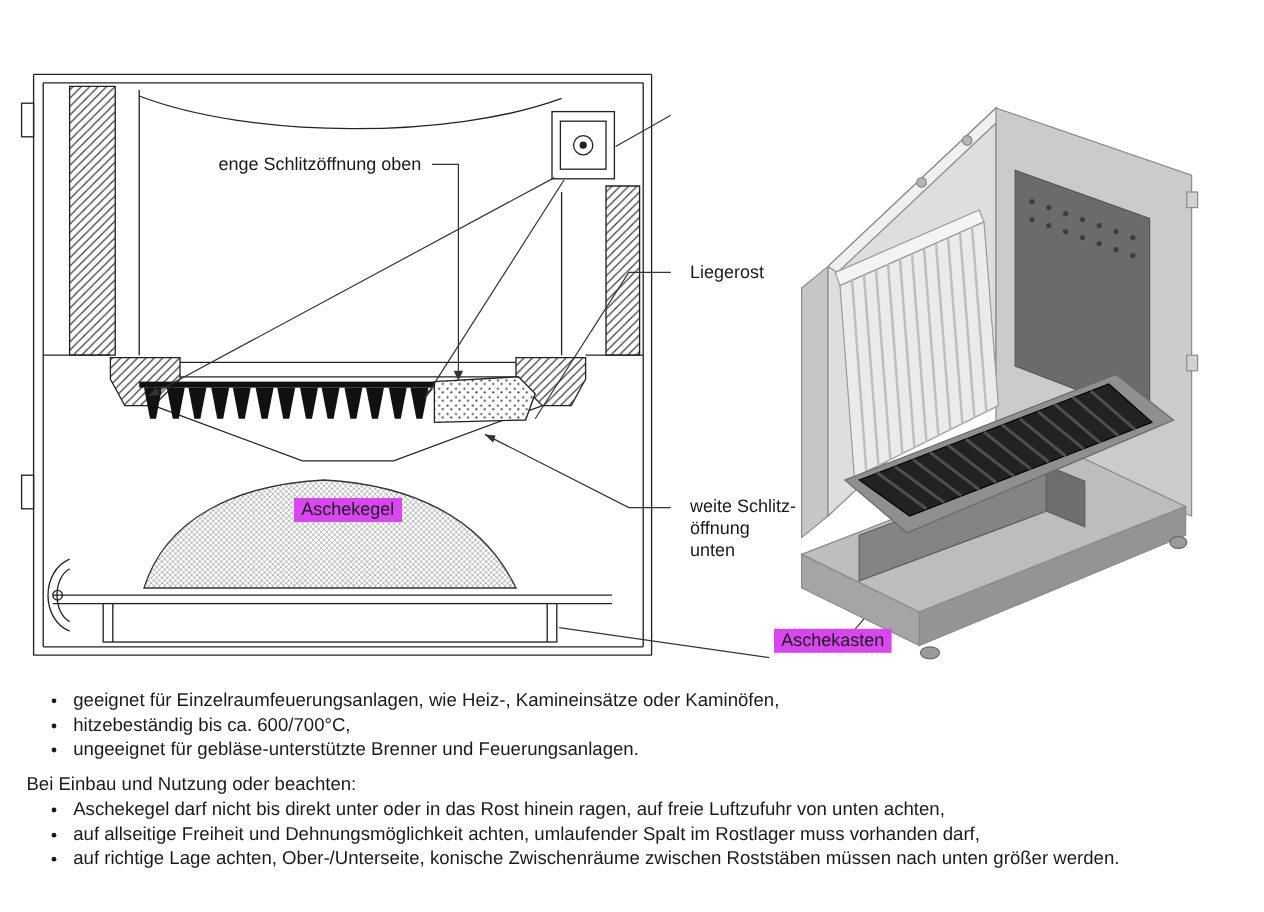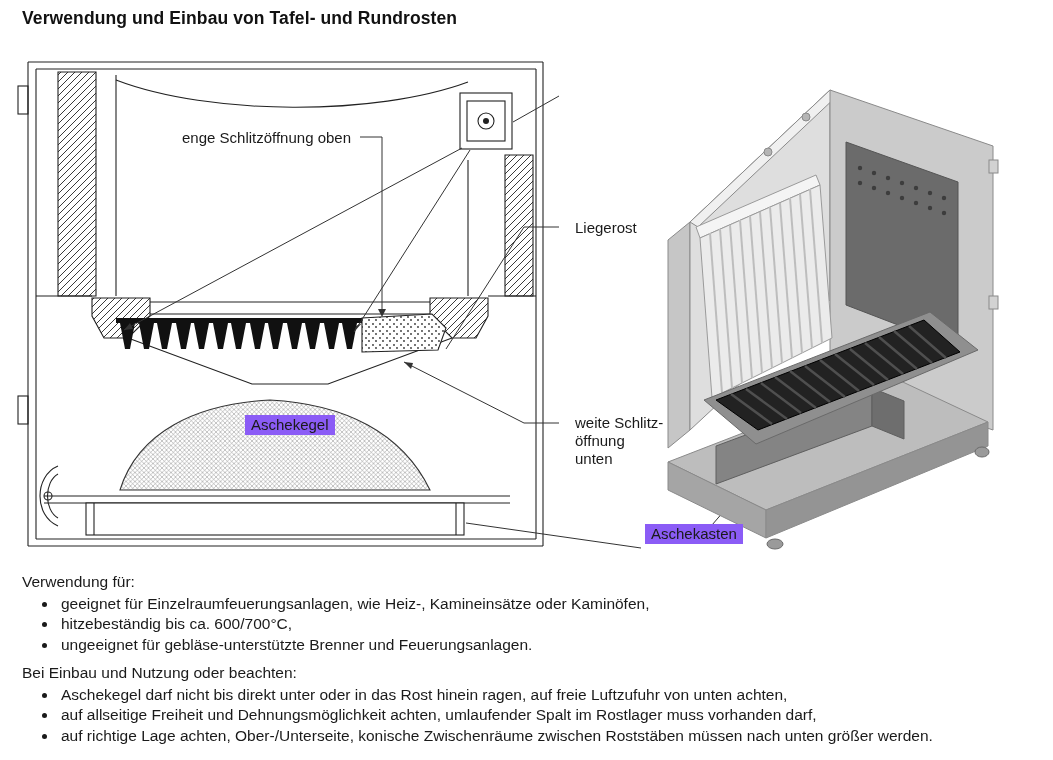--- a/index.html
+++ b/index.html
@@ -14,35 +14,34 @@
   .title {
     position: absolute; left: 22px; top: 8px;
     font-size: 17.5px; font-weight: bold; color: #111;
     letter-spacing: 0.1px;
   }
   .figures { position: absolute; left: 0; top: 0; }
   .lbl {
     position: absolute; font-size: 15px; line-height: 18px;
     color: #1a1a1a; white-space: pre-line;
   }
-  .lbl.boxed { background: #8b5cf6; padding: 1px 6px; }
+  .lbl.boxed { background: #d946ef; padding: 1px 6px; }
   .textblock {
     position: absolute; left: 22px; top: 572px; width: 1012px;
     font-size: 15.5px; line-height: 19.5px; color: #1a1a1a;
   }
   .textblock p { margin: 0; }
   .textblock ul { margin: 2px 0 9px 0; padding: 0 0 0 36px; }
   .textblock li { padding-left: 3px; margin-bottom: 1px; }
 </style>
 </head>
 <body>
 
 <div class="page">
 
-  <h1 class="title">Verwendung und Einbau von Tafel- und Rundrosten</h1>
 
   <svg class="figures" width="1053" height="760" viewBox="0 0 1053 760" aria-hidden="true">
     <defs>
       <pattern id="hatch" width="7" height="7" patternUnits="userSpaceOnUse">
         <path d="M0,7 L7,0" stroke="#3a3a3a" stroke-width="1"></path>
         <path d="M-1,1 L1,-1" stroke="#3a3a3a" stroke-width="1"></path>
         <path d="M6,8 L8,6" stroke="#3a3a3a" stroke-width="1"></path>
       </pattern>
       <pattern id="crosshatch" width="4.5" height="4.5" patternUnits="userSpaceOnUse">
         <path d="M0,4.5 L4.5,0" stroke="#8a8a8a" stroke-width="0.5"></path>
@@ -224,21 +223,20 @@
 
   <div class="lbl" style="left:563px; top:414px; width:120px;margin-left:12px;">weite Schlitz-
 öffnung
 unten</div>
 
   <div class="lbl boxed" style="left:245px; top:415px;">Aschekegel</div>
 
   <div class="lbl boxed" style="left:645px; top:524px;">Aschekasten</div>
 
   <div class="textblock">
-    <p>Verwendung für:</p>
     <ul>
       <li>geeignet für Einzelraumfeuerungsanlagen, wie Heiz-, Kamineinsätze oder Kaminöfen,</li>
       <li>hitzebeständig bis ca. 600/700°C,</li>
       <li>ungeeignet für gebläse-unterstützte Brenner und Feuerungsanlagen.</li>
     </ul>
     <p>Bei Einbau und Nutzung oder beachten:</p>
     <ul>
       <li>Aschekegel darf nicht bis direkt unter oder in das Rost hinein ragen, auf freie Luftzufuhr von unten achten,</li>
       <li>auf allseitige Freiheit und Dehnungsmöglichkeit achten, umlaufender Spalt im Rostlager muss vorhanden darf,</li>
       <li>auf richtige Lage achten, Ober-/Unterseite, konische Zwischenräume zwischen Roststäben müssen nach unten größer werden.</li>

